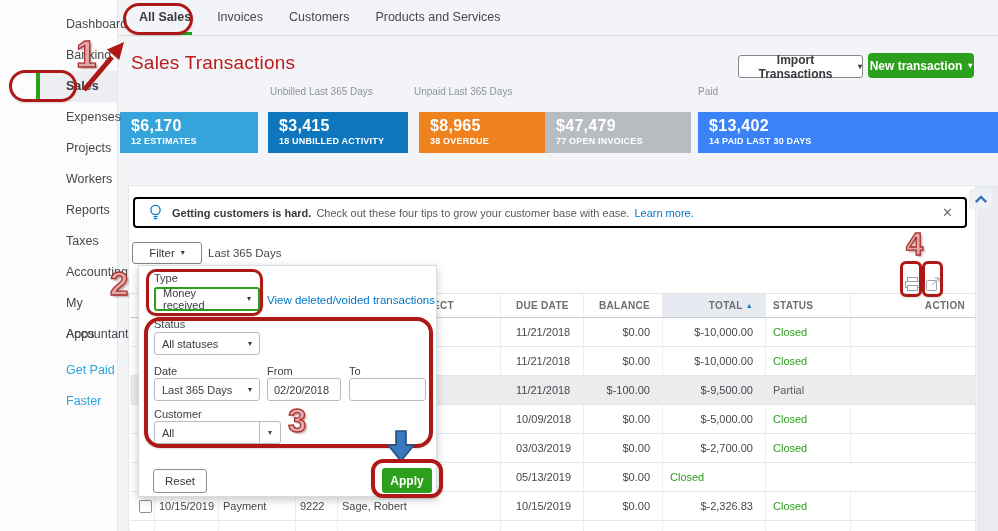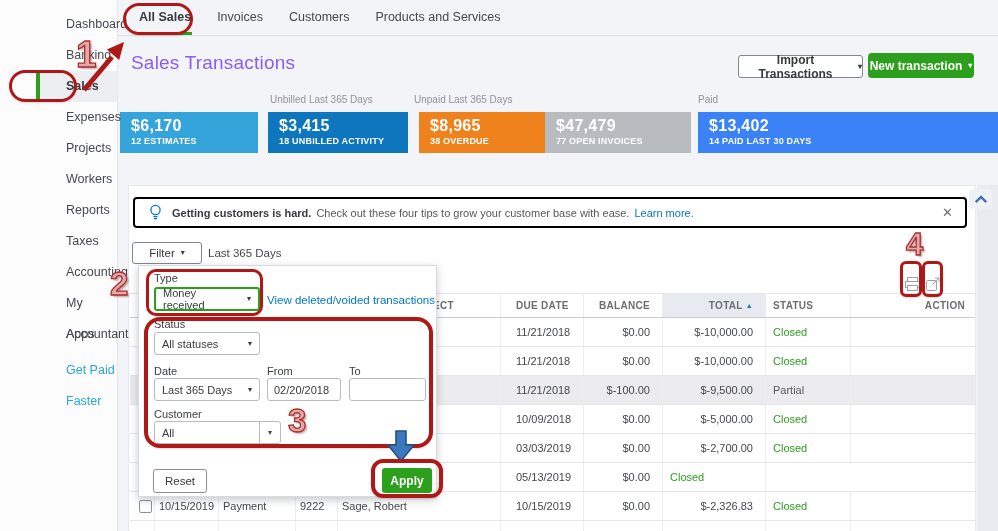--- a/index.html
+++ b/index.html
@@ -19,29 +19,29 @@
   .sb-item.active { background:#eceef1; font-weight:bold; color:#393a3d; }
   .sb-item.active::before { content:""; position:absolute; left:0; top:0; width:4px; height:100%; background:#2CA01C; }
   .sb-item.teal { color:#2AA6DC; margin-top:5px; }
 
   
   #tabbar { left:118px; top:0; width:880px; height:36px; background:#f3f4f7; border-bottom:1px solid #dcdee2; display:flex; align-items:stretch; padding-left:20px; z-index:1; }
   .tab { line-height:34px; padding:0 1px; margin-right:24px; font-size:12.5px; color:#45484d; cursor:pointer; border-bottom:3px solid transparent; }
   .tab.active { font-weight:bold; color:#393a3d; border-bottom-color:#2CA01C; }
 
   
-  #page-title { left:131px; top:52px; font-size:19px; color:#8b5cf6; letter-spacing:.2px; }
+  #page-title { left:131px; top:52px; font-size:19px; color:#b91c1c; letter-spacing:.2px; }
   .btn-outline { display:flex; align-items:center; justify-content:center; gap:6px; background:#fff; border:1px solid #83868c; border-radius:3px; font-size:12px; font-weight:bold; color:#393a3d; cursor:pointer; }
   #import-btn { left:738px; top:55px; width:125px; height:23px; }
   .btn-green { display:flex; align-items:center; justify-content:center; gap:6px; background:#2CA01C; border:none; border-radius:4px; font-size:12px; font-weight:bold; color:#fff; cursor:pointer; }
   #new-btn { left:868px; top:53px; width:106px; height:25px; }
   .caret { font-size:8px; line-height:1; }
 
   
-  .mb-label { top:94px; font-size:10px; color:#8f939a; }
+  .mb-label { top:86px; font-size:10px; color:#8f939a; }
   .mb-card { top:112px; height:41px; color:#fff; padding:5px 0 0 11px; overflow:hidden; cursor:pointer; }
   .mb-amount { font-size:16px; font-weight:bold; letter-spacing:.3px; }
   .mb-caption { font-size:9px; font-weight:bold; letter-spacing:.2px; margin-top:1px; }
 
   
   #card { left:128px; top:185px; width:848px; height:346px; background:#fff; border:1px solid #e6e8eb; z-index:1; }
 
   
   #scroll-strip { left:977px; top:185px; width:21px; height:346px; background:#e9ebf1; z-index:0; }
   #chevron-btn { left:969px; top:189px; width:23px; height:20px; background:#eef1f6; border-radius:3px; display:flex; align-items:center; justify-content:center; cursor:pointer; z-index:6; }

